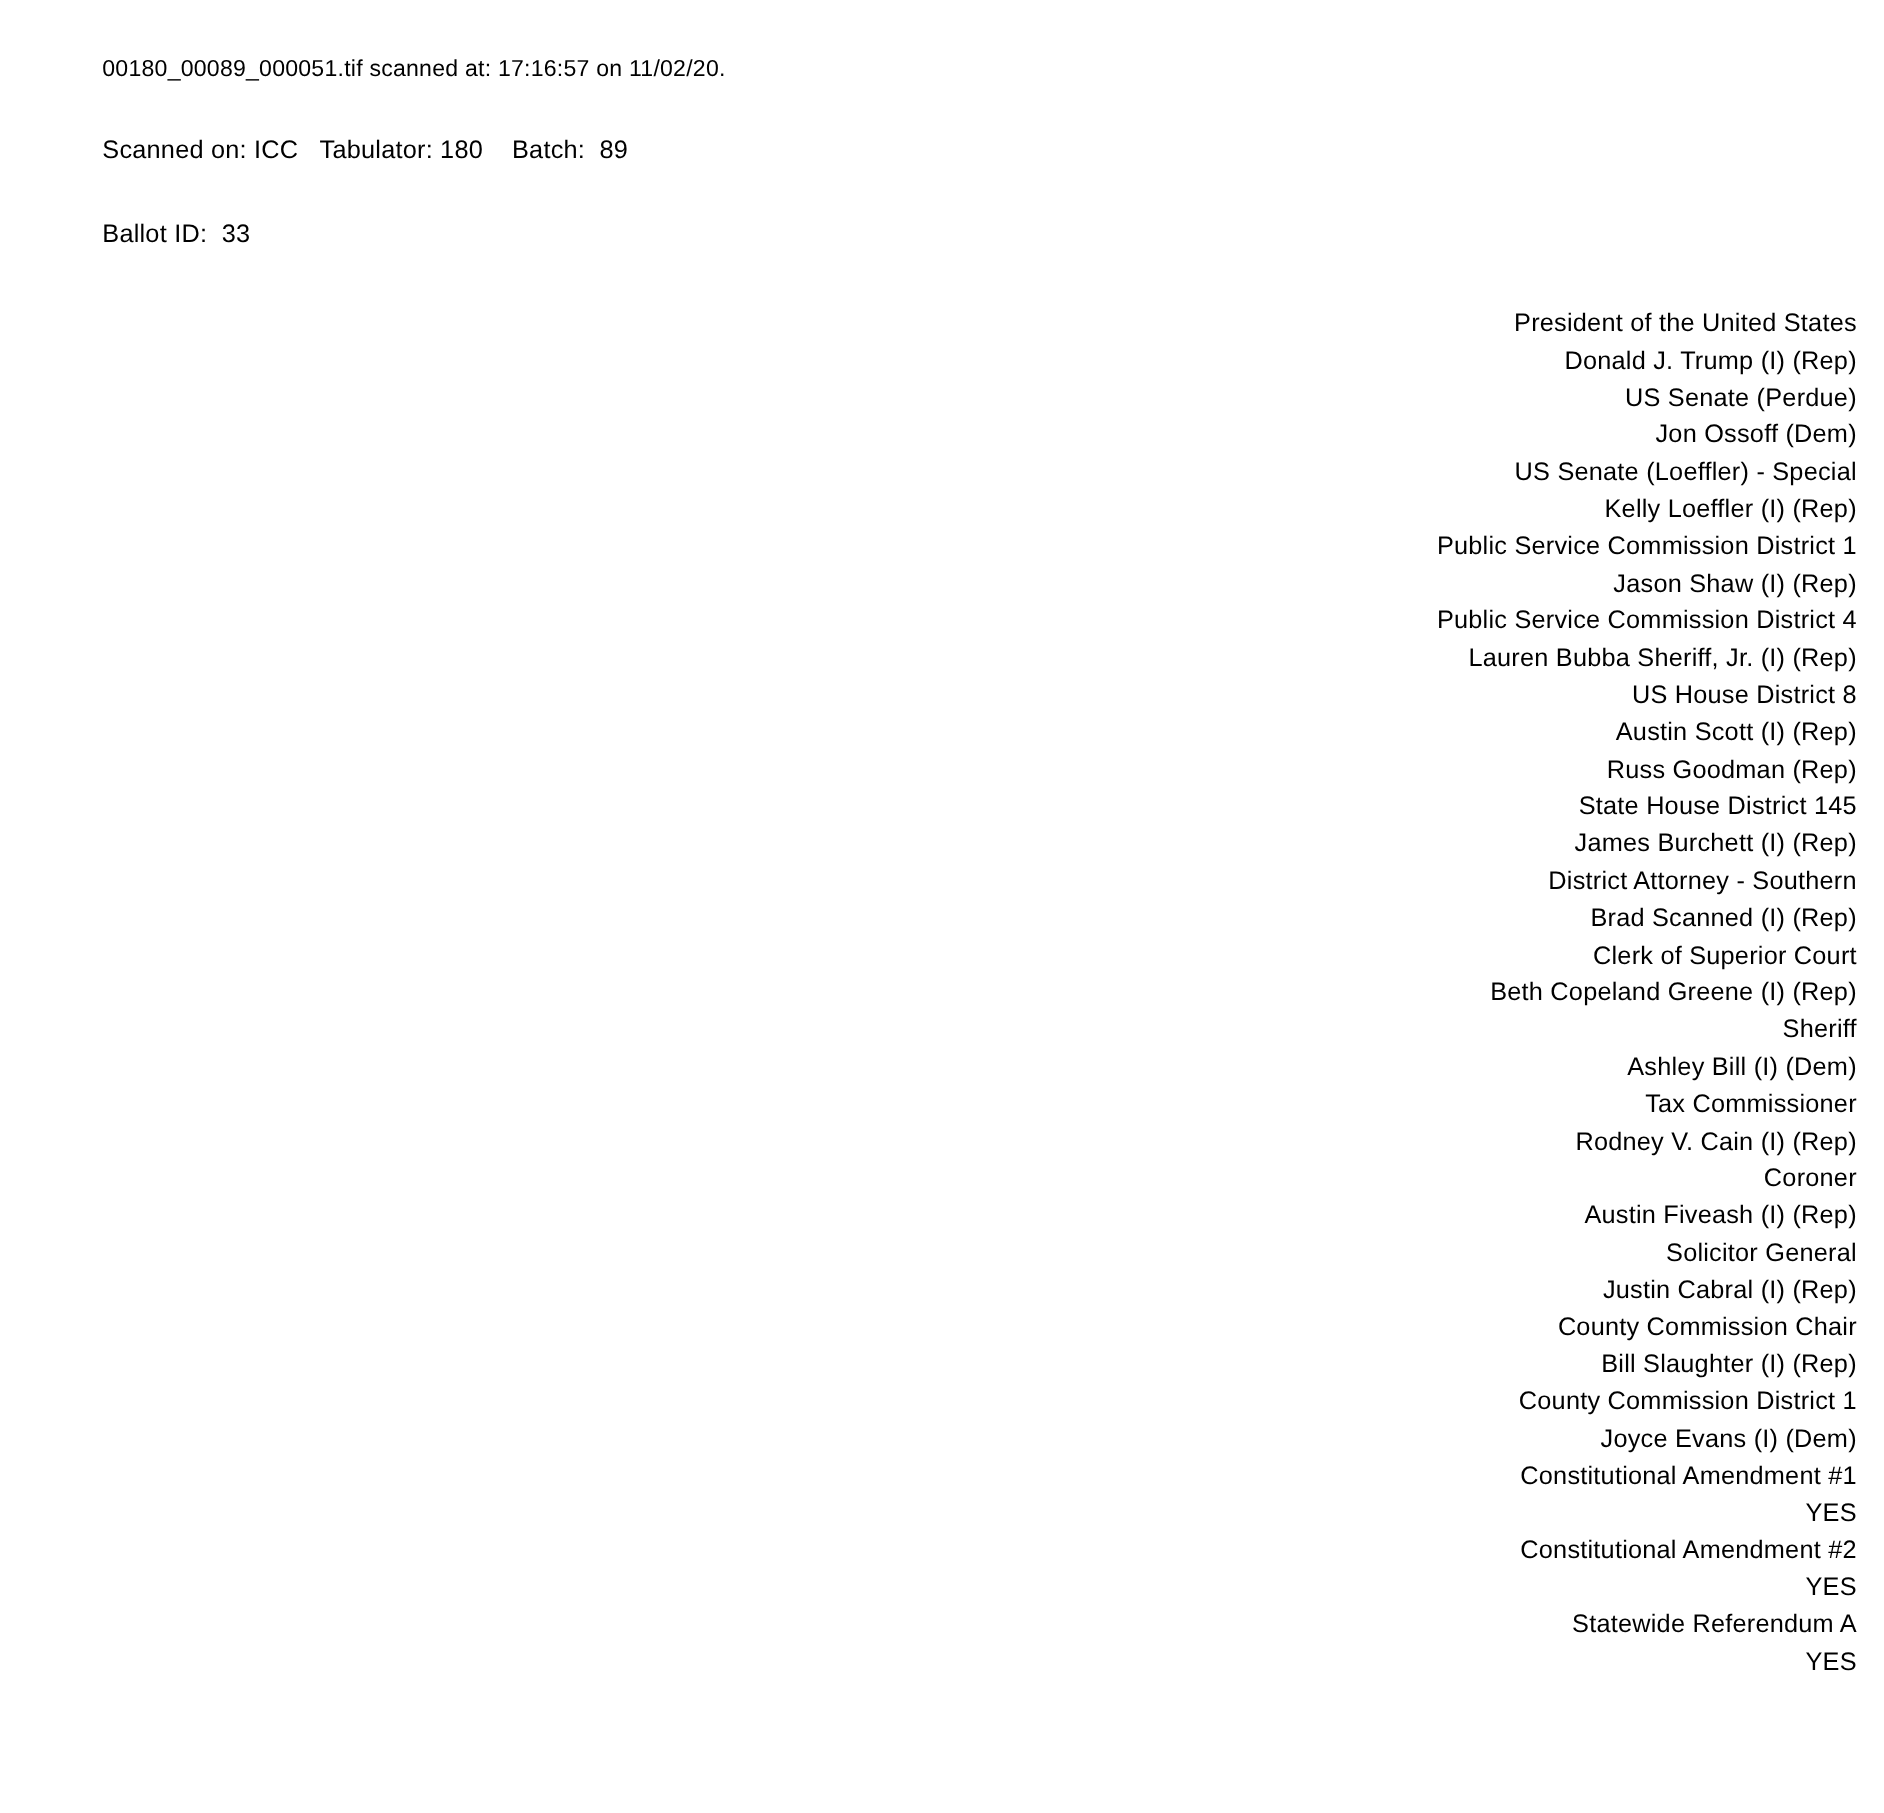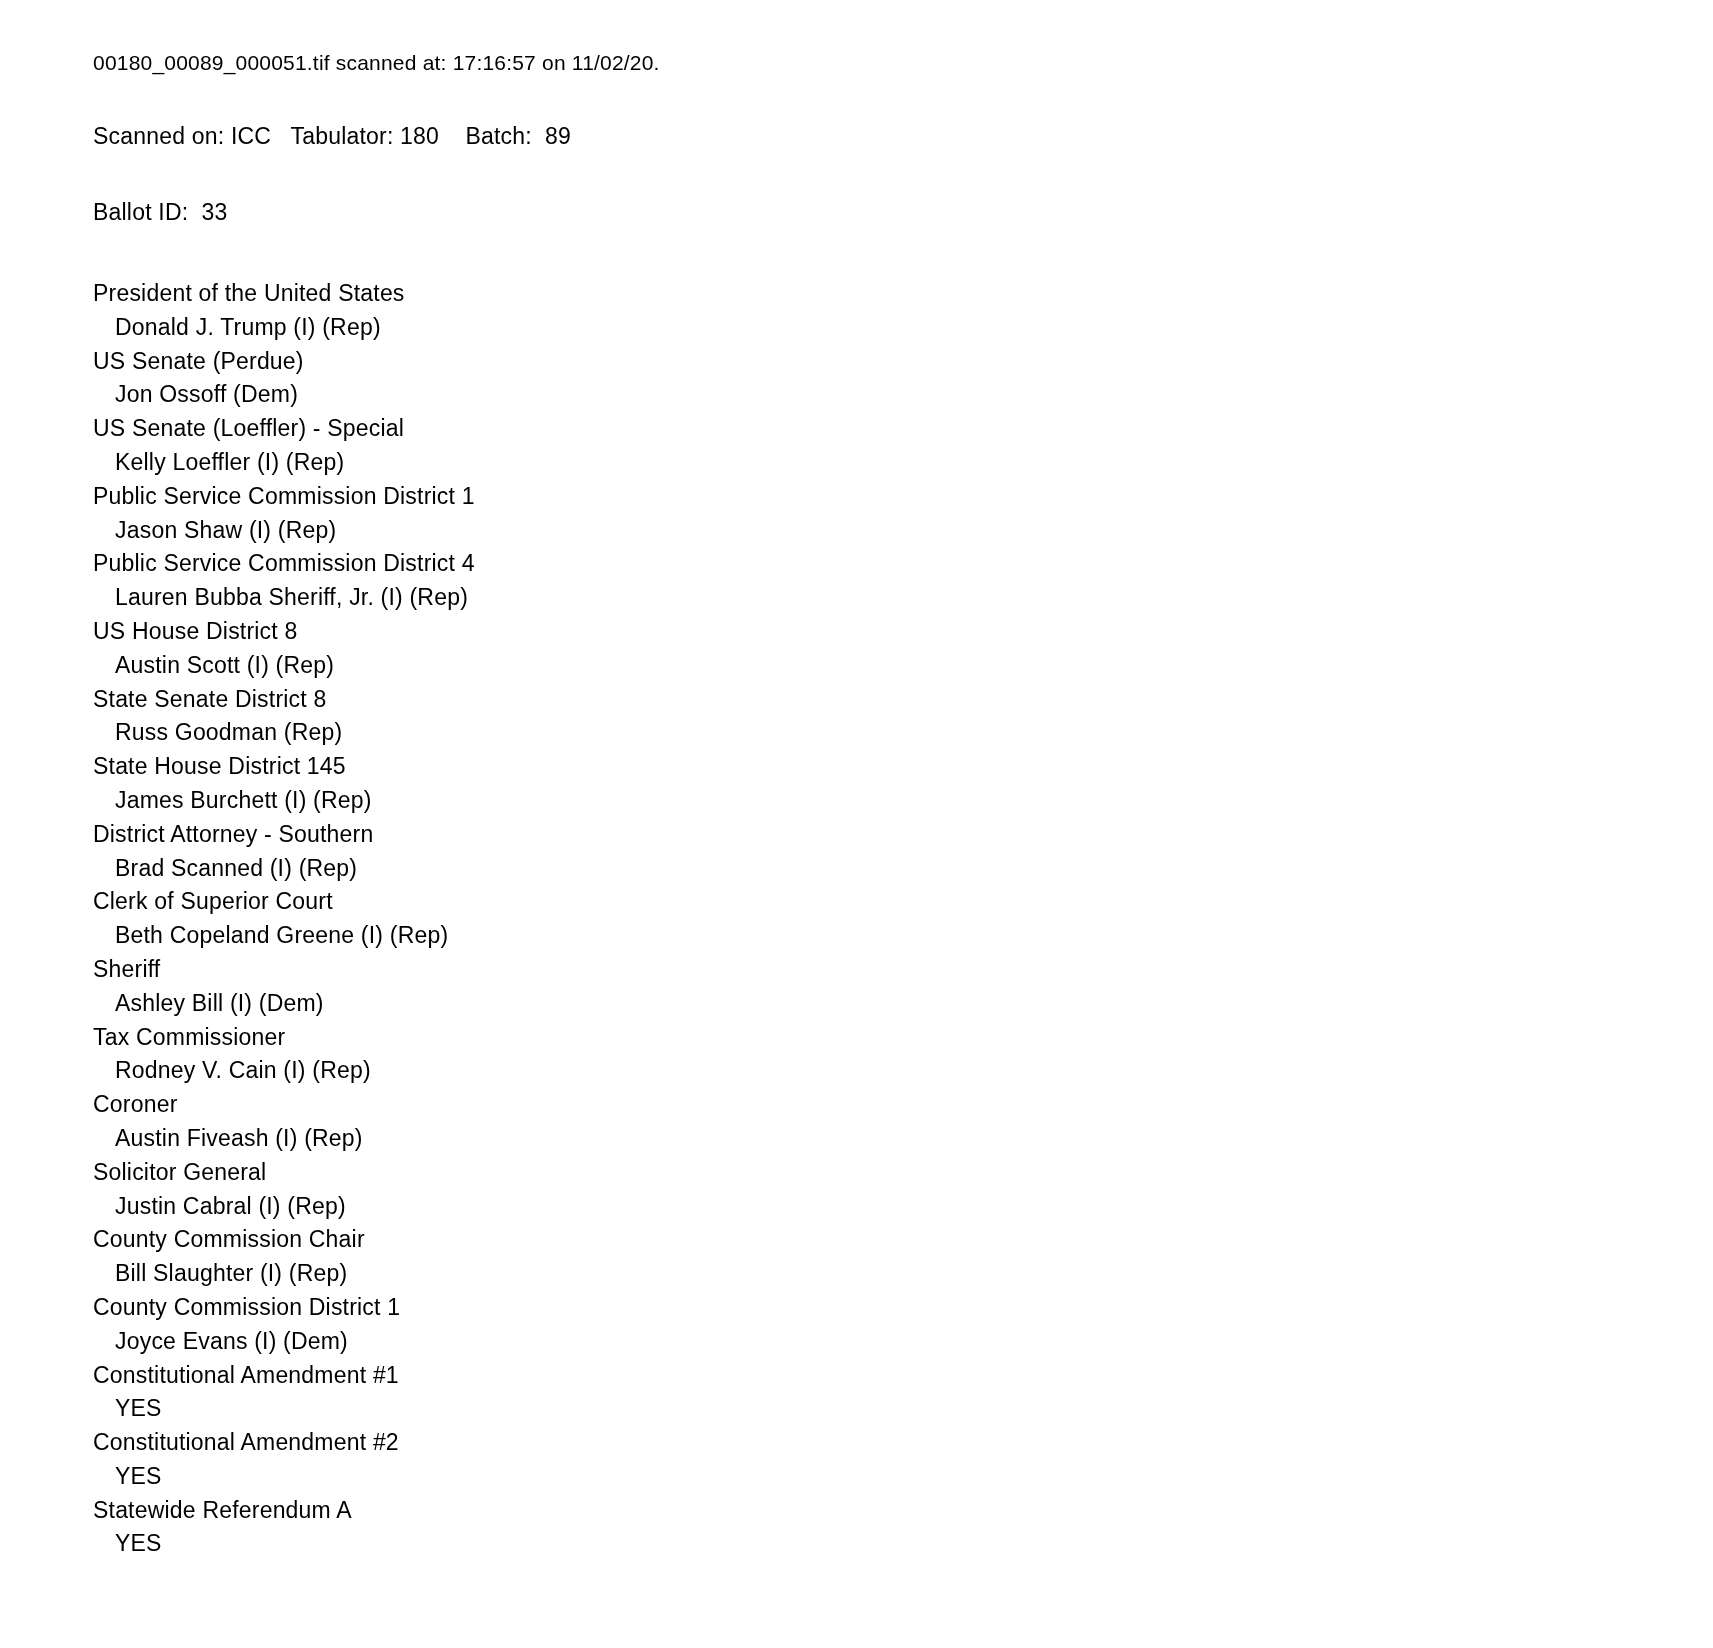--- a/index.html
+++ b/index.html
@@ -33,20 +33,21 @@
     font-size: 23px;
     line-height: 35px;
     margin-top: 41px;
   }
   .contest-list {
     margin-top: 47px;
   }
   .contest-list .line {
     font-size: 23px;
     line-height: 33.8px;
+    text-align: right;
   }
   .contest-name {
     margin-left: 0;
   }
   .contest-selection {
     margin-left: 22px;
   }
 </style>
 </head>
 <body>
@@ -66,21 +67,20 @@
       <div class="line contest-name">US Senate (Perdue)</div>
       <div class="line contest-selection">Jon Ossoff (Dem)</div>
       <div class="line contest-name">US Senate (Loeffler) - Special</div>
       <div class="line contest-selection">Kelly Loeffler (I) (Rep)</div>
       <div class="line contest-name">Public Service Commission District 1</div>
       <div class="line contest-selection">Jason Shaw (I) (Rep)</div>
       <div class="line contest-name">Public Service Commission District 4</div>
       <div class="line contest-selection">Lauren Bubba Sheriff, Jr. (I) (Rep)</div>
       <div class="line contest-name">US House District 8</div>
       <div class="line contest-selection">Austin Scott (I) (Rep)</div>
-      <div class="line contest-name">State Senate District 8</div>
       <div class="line contest-selection">Russ Goodman (Rep)</div>
       <div class="line contest-name">State House District 145</div>
       <div class="line contest-selection">James Burchett (I) (Rep)</div>
       <div class="line contest-name">District Attorney - Southern</div>
       <div class="line contest-selection">Brad Scanned (I) (Rep)</div>
       <div class="line contest-name">Clerk of Superior Court</div>
       <div class="line contest-selection">Beth Copeland Greene (I) (Rep)</div>
       <div class="line contest-name">Sheriff</div>
       <div class="line contest-selection">Ashley Bill (I) (Dem)</div>
       <div class="line contest-name">Tax Commissioner</div>

